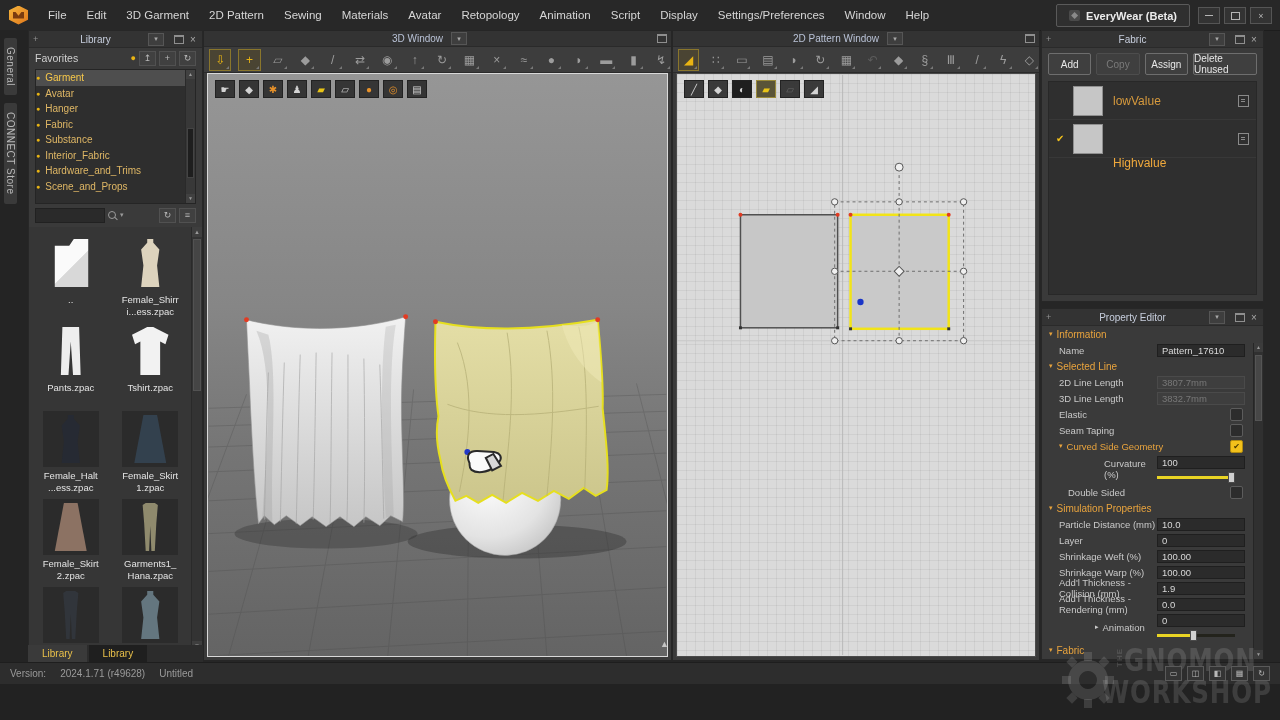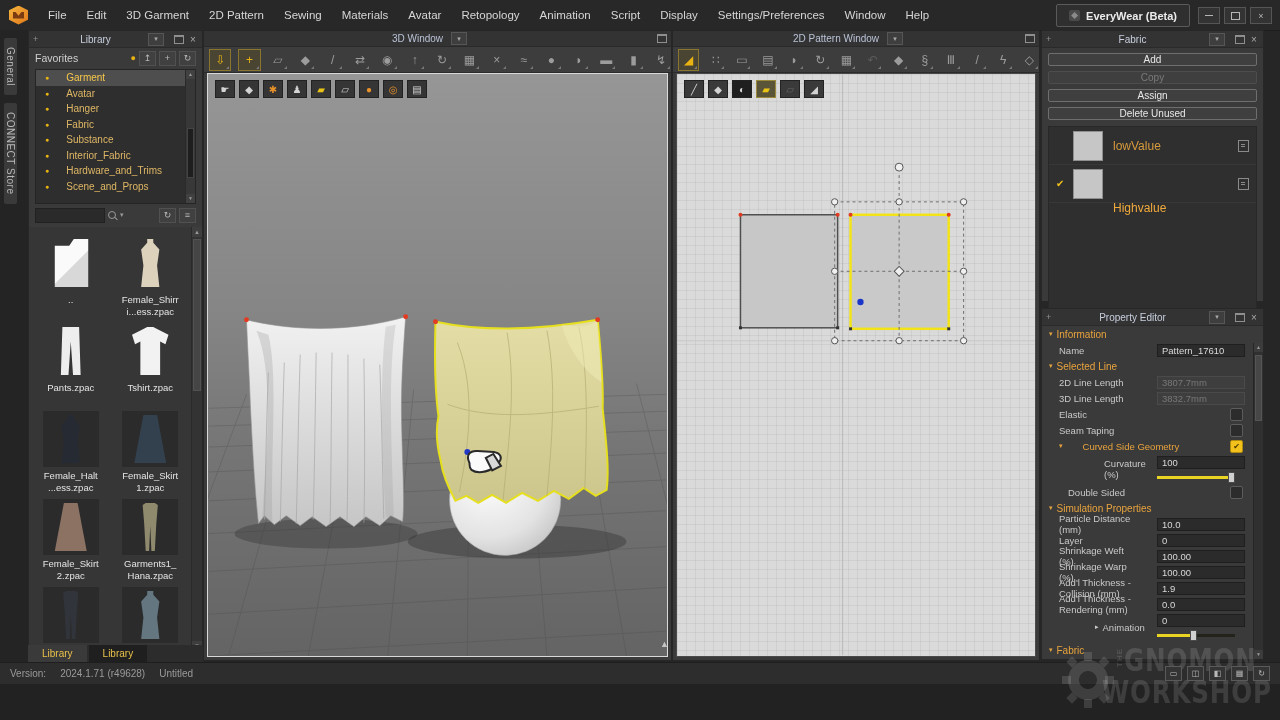--- a/index.html
+++ b/index.html
@@ -41,21 +41,21 @@
   .close-g{color:#a8a8a8;font-size:10px;width:10px;text-align:center;}
 
   
   .library{position:absolute;left:28px;top:30px;width:175px;height:615px;}
   .fav-row{height:20px;display:flex;align-items:center;padding:0 6px;gap:3px;}
   .fav-row .flabel{flex:1;font-size:10.5px;color:#cfcfcf;}
   .sq-btn{width:15px;height:13px;background:#404040;border:1px solid #515151;color:#b9b9b9;font-size:9px;
           display:flex;align-items:center;justify-content:center;}
   .fav-badge{color:#e9b413;font-size:9px;}
   .fav-list{margin:1px 6px;height:133px;background:#2e2e2e;border:1px solid #252525;overflow:hidden;position:relative;}
-  .fav-item{height:15.5px;display:flex;align-items:center;padding-left:9px;gap:17px;font-size:10px;color:#dfb765;}
+  .fav-item{height:15.5px;display:flex;align-items:center;gap:5px;font-size:10px;color:#dfb765;}
   .fav-item.selected{background:#4e4e4e;color:#f7c84a;}
   .fav-dot{color:#e9b413;font-size:7px;}
   .fav-scroll{position:absolute;right:0;top:0;bottom:0;width:9px;background:#383838;border-left:1px solid #2a2a2a;}
   .fav-scroll .sb-a{height:9px;background:#414141;color:#999;font-size:5px;text-align:center;line-height:9px;}
   .fav-scroll .sb-t{position:absolute;left:1px;right:1px;top:58px;height:48px;background:#1e1e1e;border:1px solid #444;}
   .search-row{height:20px;display:flex;align-items:center;padding:0 6px;gap:3px;}
   .search-input{width:62px;height:13px;background:#2a2a2a;border:1px solid #212121;color:#ddd;font-size:9px;padding:0 3px;}
   .mag{width:9px;height:9px;position:relative;display:inline-block;}
   .mag::before{content:"";position:absolute;left:0;top:0;width:6px;height:6px;border:1.4px solid #9a9a9a;border-radius:50%;}
   .mag::after{content:"";position:absolute;left:6px;top:7px;width:4px;height:0;border-top:1.4px solid #9a9a9a;transform:rotate(45deg);}
@@ -121,41 +121,41 @@
   .ovl.orange{color:#e8922a;}
   .ovl.yellow{color:#e9c416;}
   .ovl.active{background:#5a5438;border-color:#9a8a3a;}
   .ovl.disabled{color:#666;}
   .ovl.dark{background:#1f1f1f;}
   .scene{position:absolute;inset:0;width:100%;height:100%;}
   .expand-arrow{position:absolute;left:660px;top:639px;color:#c4c4c4;font-size:9px;z-index:5;}
 
   
   .fabric{position:absolute;left:1041px;top:30px;width:223px;height:272px;}
-  .fab-btns{display:flex;gap:5px;padding:5px 6px;flex-direction:column;}
+  .fab-btns{display:flex;gap:5px;padding:5px 6px;}
   .fab-btn{flex:1;height:20px;border:1px solid #6e6e6e;border-radius:2px;background:#3f3f3f;color:#e8e8e8;
            font-size:10px;display:flex;align-items:center;justify-content:center;}
   .fab-btn.wide{flex:1.5;}
   .fab-btn.disabled{color:#7a7a7a;border-color:#4d4d4d;}
   .fab-list{margin:1px 6px;height:212px;background:#2f2f2f;border:1px solid #282828;}
   .fab-row{height:37px;display:flex;align-items:center;padding:0 7px;border-bottom:1px solid #383838;}
   .fab-check{width:15px;color:#f3c11b;font-size:10px;visibility:hidden;}
   .fab-row.selected .fab-check{visibility:visible;}
   .fab-swatch{width:28px;height:28px;background:#c6c6c6;border:1px solid #8f8f8f;margin:0 10px 0 2px;}
   .fab-name{font-size:12px;color:#d79a3d;flex:1;}
   .fab-row.selected .fab-name{color:#f0a93c;margin-top:48px;}
   .mini-doc{width:9px;height:10px;border:1px solid #8a8a8a;position:relative;}
   .mini-doc::after{content:"";position:absolute;left:2px;top:3px;width:4px;height:0;border-top:1px solid #8a8a8a;box-shadow:0 2px 0 #8a8a8a;}
 
   
   .propeditor{position:absolute;left:1041px;top:308px;width:223px;height:352px;}
   .pbody{position:relative;height:334px;overflow:hidden;padding-right:10px;}
   .psection{height:16px;display:flex;align-items:center;gap:4px;padding-left:7px;color:#e8a33d;font-size:10px;}
   .psection .scaret{font-size:7px;color:#e8a33d;}
-  .prow{height:16px;display:flex;align-items:center;padding-left:17px;font-size:9.5px;color:#c9c9c9;gap:16px;}
+  .prow{height:16px;display:flex;align-items:center;padding-left:17px;font-size:9.5px;color:#c9c9c9;}
   .prow.sub{padding-left:26px;}
   .prow2{height:30px;display:flex;padding-left:26px;font-size:9.5px;color:#c9c9c9;margin-left:36px;}
   .prow2 .plabel{flex:1;display:flex;align-items:center;}
   .plabel{flex:1;}
   .pinput{width:78px;height:11px;margin-right:8px;background:#2b2b2b;border:1px solid #1f1f1f;color:#d8d8d8;
           font-size:9.5px;padding:0 4px;display:flex;align-items:center;}
   .pinput.dis{background:#3e3e3e;border-color:#4a4a4a;color:#787878;}
   .pcol{display:flex;flex-direction:column;gap:3px;margin-top:2px;}
   .slider{width:78px;height:9px;margin-right:8px;position:relative;}
   .slider .track{position:absolute;left:0;right:0;top:4px;height:3px;background:#23231c;}

